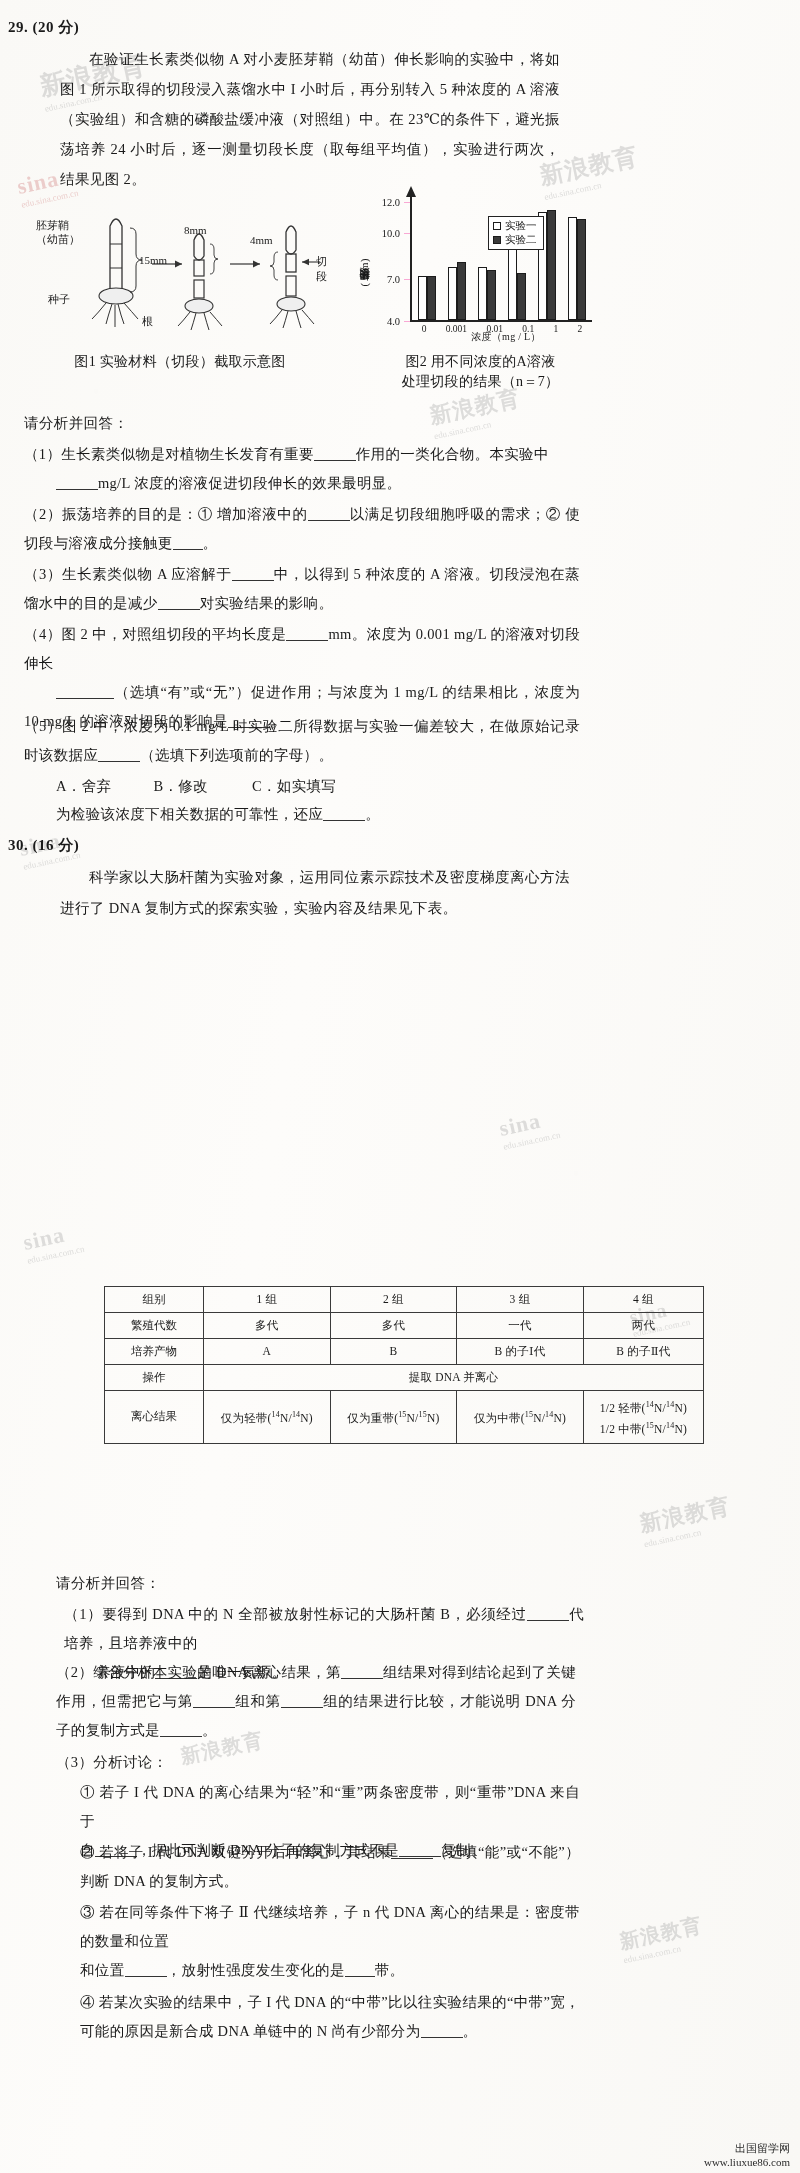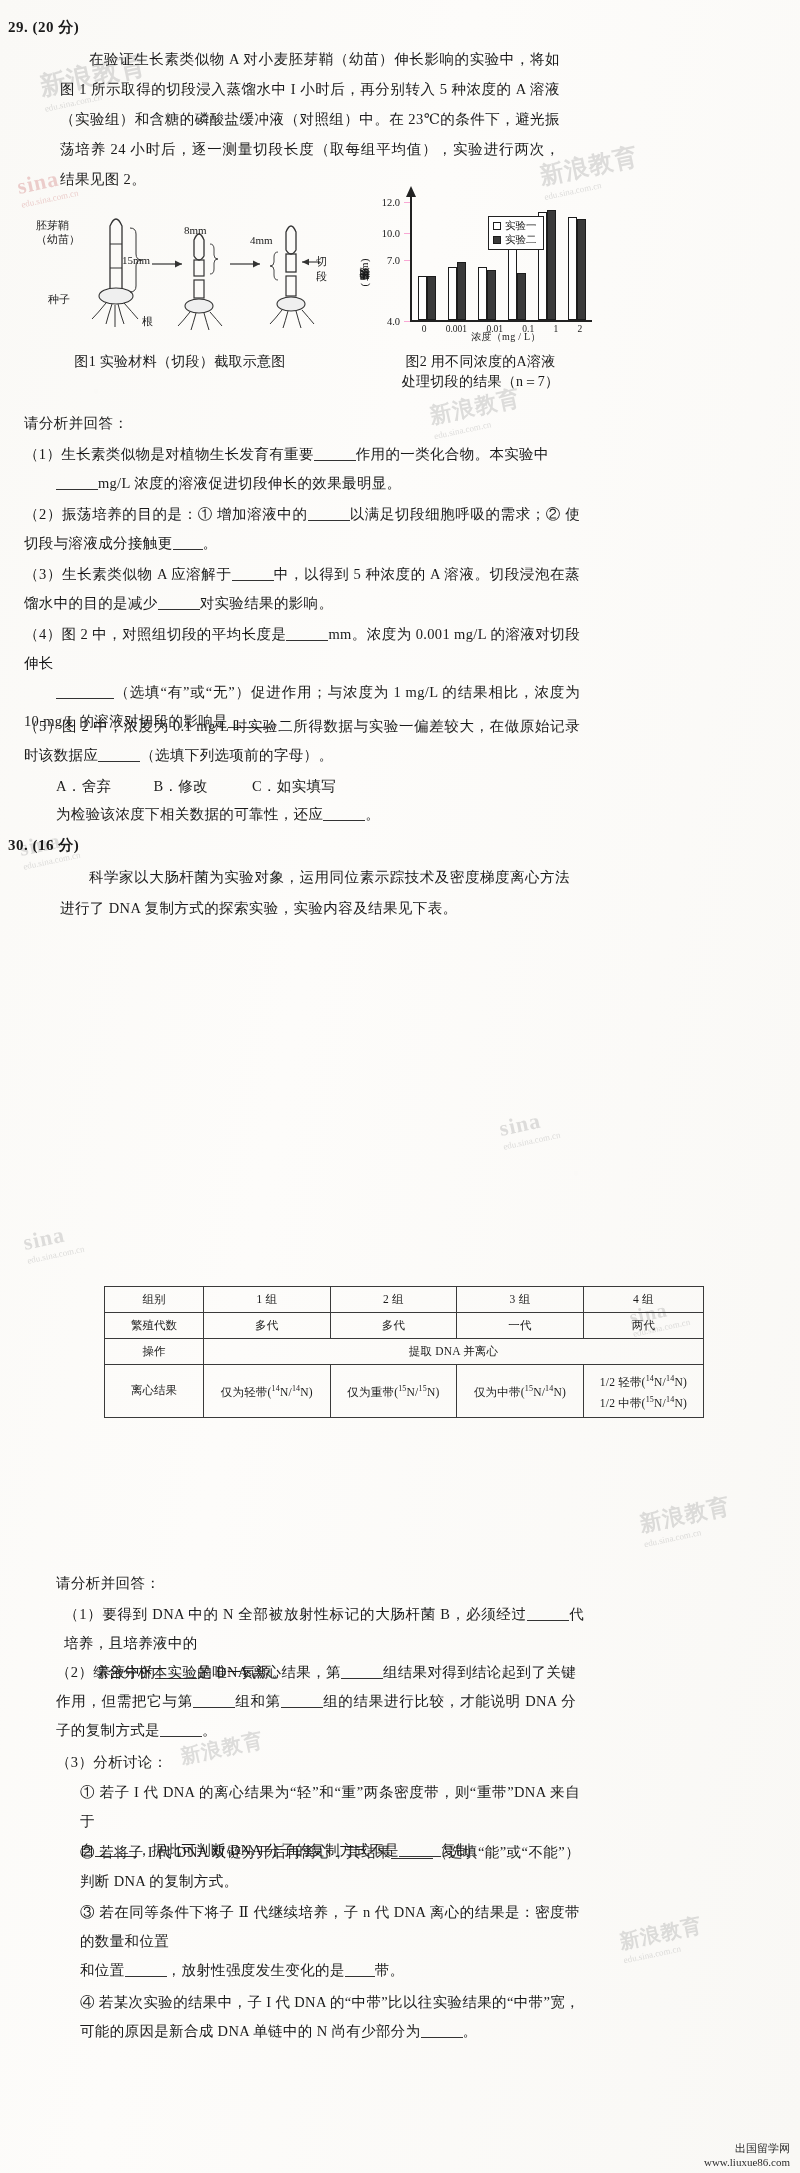--- a/index.html
+++ b/index.html
@@ -344,21 +344,21 @@
       <path d="M186,48 q4,0 4,5 v6 q0,4 4,4 q-4,0 -4,4 v6 q0,5 -4,5" fill="none" stroke="#333" stroke-width=".9"></path>
 
       <path d="M254,56 q-4,0 -4,5 v5 q0,4 -4,4 q4,0 4,4 v5 q0,5 4,5" fill="none" stroke="#333" stroke-width=".9"></path>
     </svg>
     <div style="position:absolute; left:12px; top:22px; font-size:11px; line-height:14px;">
       <span>胚芽鞘</span><br>
       <span>（幼苗）</span>
     </div>
     <div style="position:absolute; left:24px; top:96px; font-size:11px;">种子</div>
     <div style="position:absolute; left:118px; top:118px; font-size:11px;">根</div>
-    <div style="position:absolute; left:98px; top:58px; font-size:11px;">15mm</div>
+    <div style="position:absolute; left:115px; top:58px; font-size:11px;">15mm</div>
     <div style="position:absolute; left:160px; top:28px; font-size:11px;">8mm</div>
     <div style="position:absolute; left:226px; top:38px; font-size:11px;">4mm</div>
     <div style="position:absolute; left:292px; top:58px; font-size:11px;">切段</div>
   </div>
 
   <div class="fig-cap" style="left:30px; top:352px; width:300px;">图1 实验材料（切段）截取示意图</div>
 
   <div class="fig2">
     <div class="ylabel">切段平均长度( mm)</div>
 
@@ -367,21 +367,21 @@
         <div class="y-arrow"></div>
       </div>
       <div class="x-axis"></div>
 
       <div class="ytick" style="top:6px;">
         <span class="ytick-lab">12.0</span>
       </div>
       <div class="ytick" style="top:37px;">
         <span class="ytick-lab">10.0</span>
       </div>
-      <div class="ytick" style="top:64px;">
+      <div class="ytick" style="top:83px;">
         <span class="ytick-lab">7.0</span>
       </div>
       <div class="ytick" style="top:125px;">
         <span class="ytick-lab">4.0</span>
       </div>
 
       <div class="bars">
         <div class="bar-group">
           <div class="bar s1" style="height:44px;"></div>
           <div class="bar s2" style="height:44px;"></div>
@@ -486,20 +486,27 @@
         <td>4 组</td>
       </tr>
       <tr>
         <td class="rowhead">繁殖代数</td>
         <td>多代</td>
         <td>多代</td>
         <td>一代</td>
         <td>两代</td>
       </tr>
       <tr>
+        <td class="rowhead">培养产物</td>
+        <td>A</td>
+        <td>B</td>
+        <td>B 的子Ⅰ代</td>
+        <td>B 的子Ⅱ代</td>
+      </tr>
+      <tr>
         <td class="rowhead">操作</td>
         <td colspan="4">提取 DNA 并离心</td>
       </tr>
       <tr>
         <td class="rowhead">离心结果</td>
         <td>仅为轻带(<sup>14</sup>N/<sup>14</sup>N)</td>
         <td>仅为重带(<sup>15</sup>N/<sup>15</sup>N)</td>
         <td>仅为中带(<sup>15</sup>N/<sup>14</sup>N)</td>
         <td class="two-line">
           <div>1/2 轻带(<sup>14</sup>N/<sup>14</sup>N)</div>

